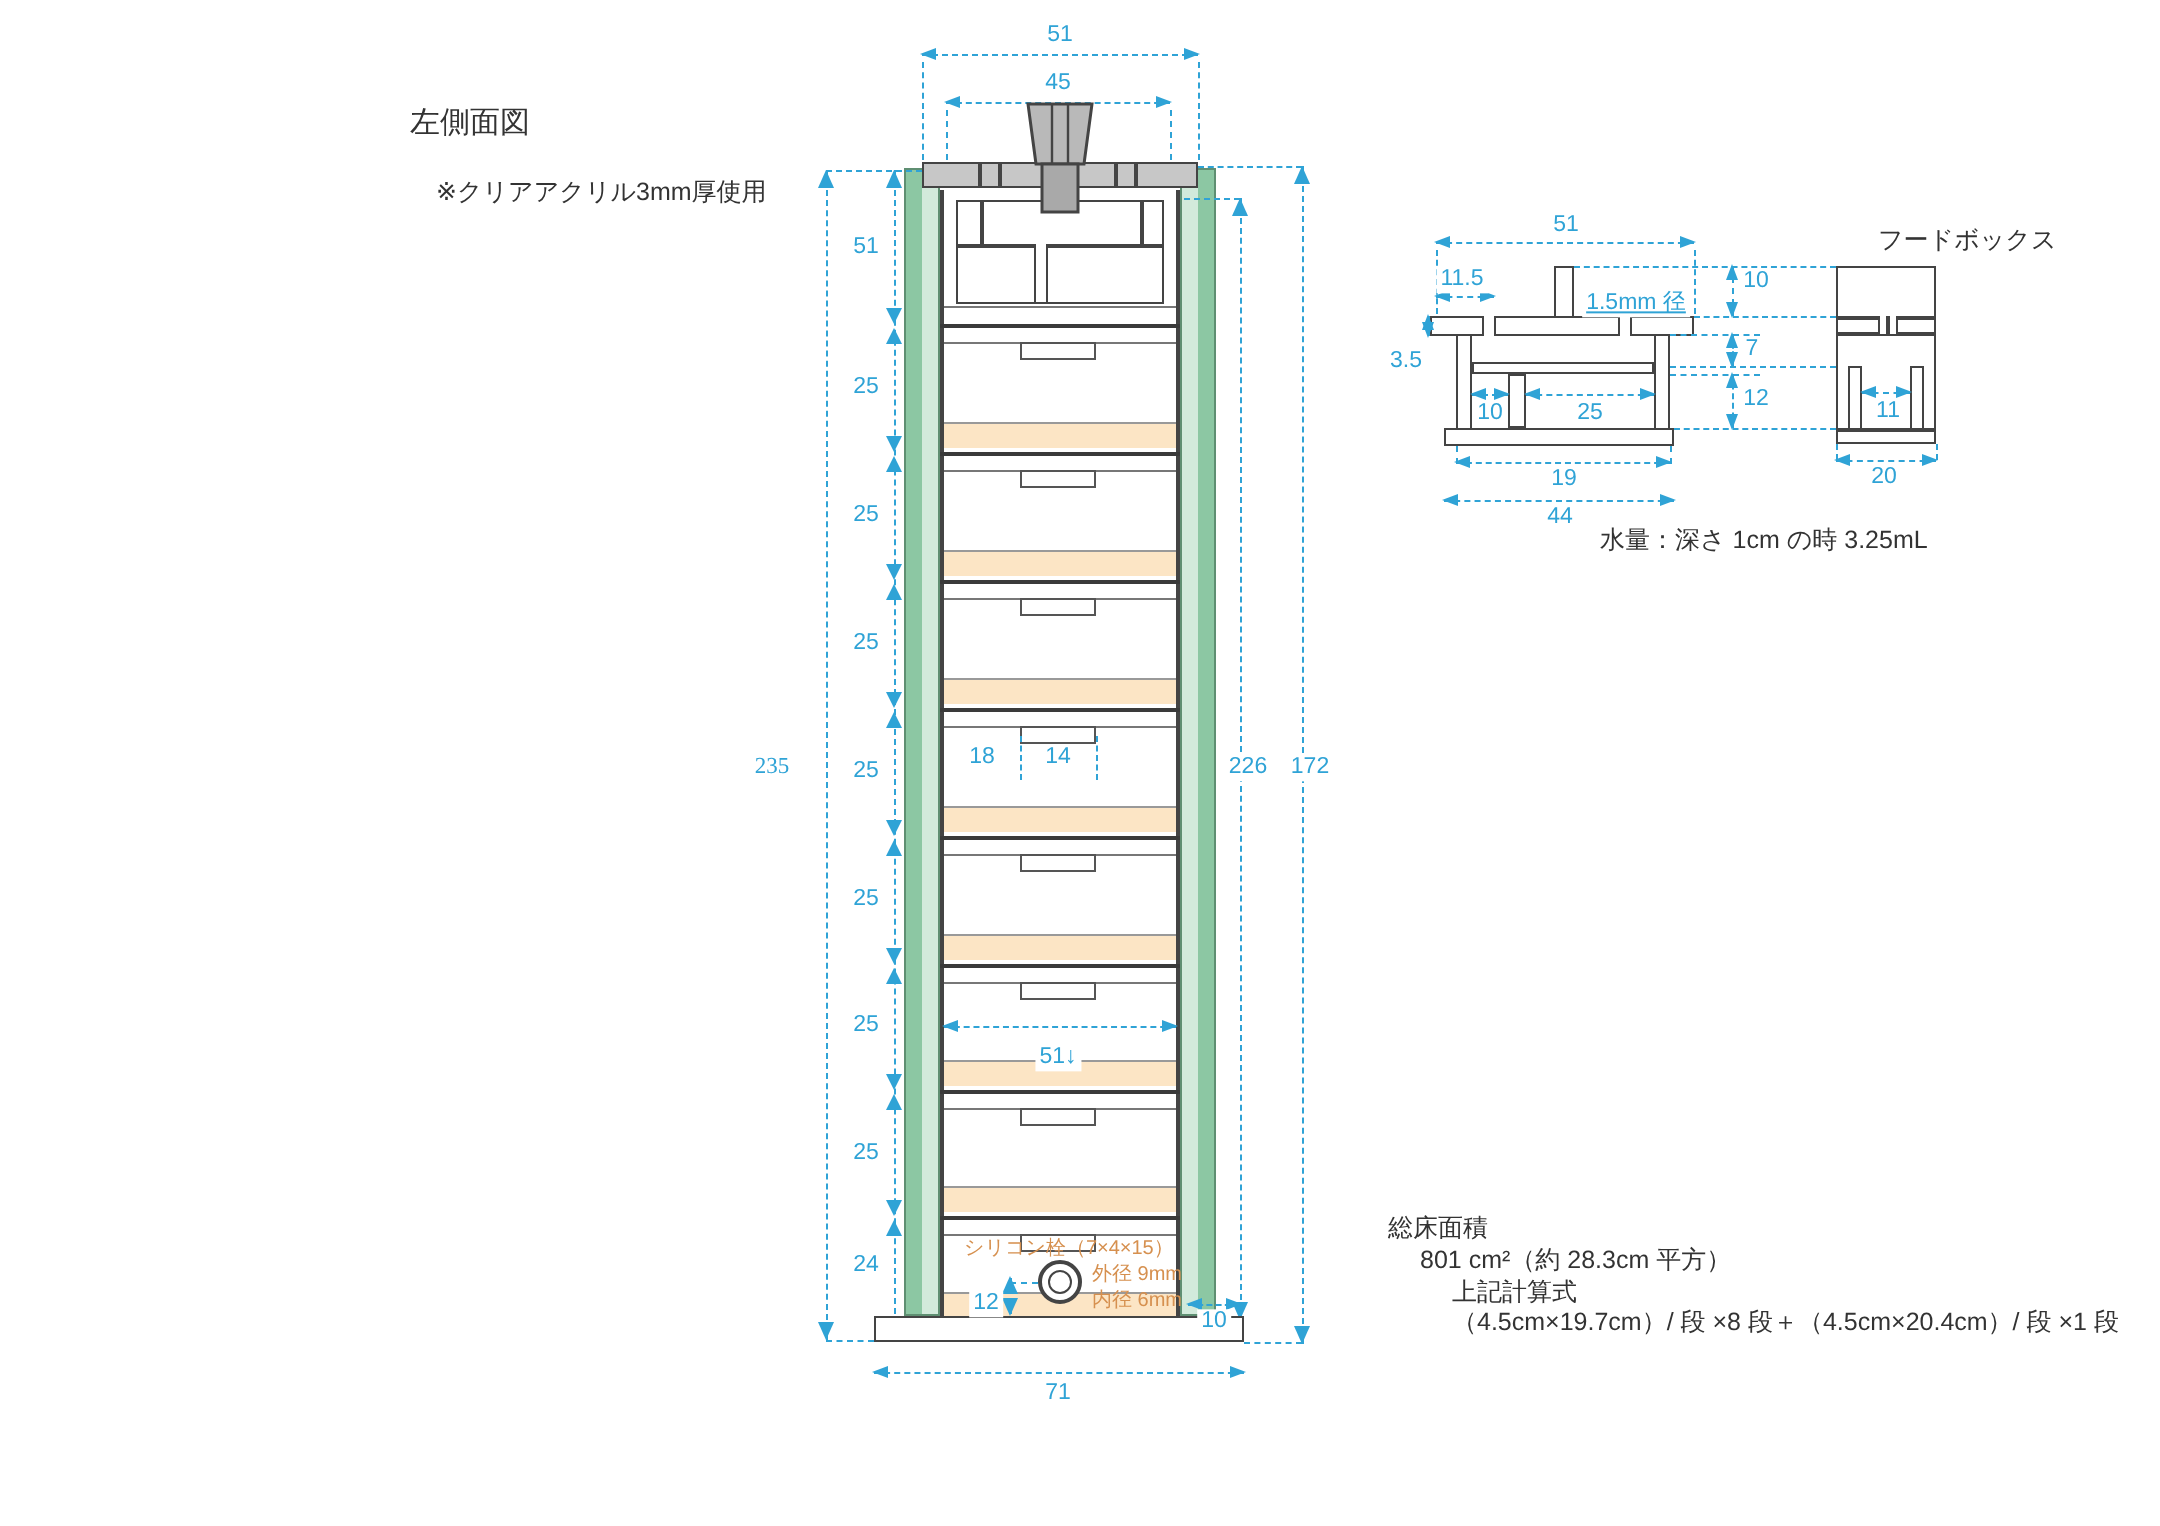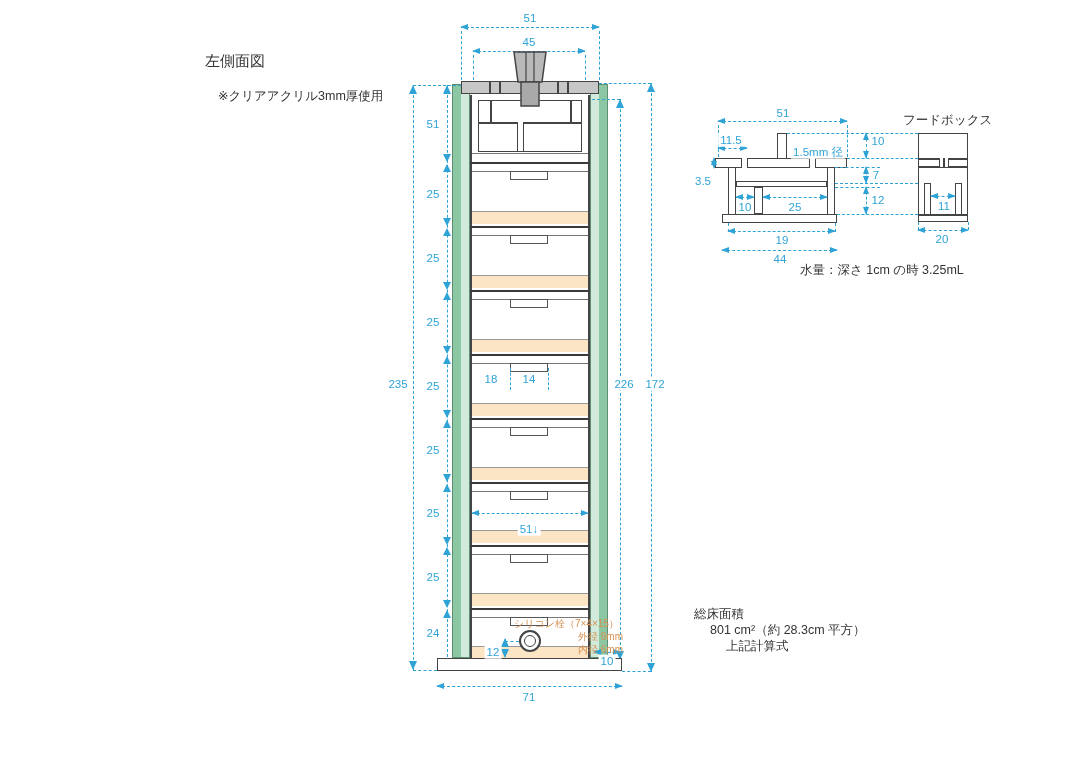--- a/index.html
+++ b/index.html
@@ -37,21 +37,21 @@
   .vdim::after{content:"";position:absolute;bottom:-1px;left:-4px;border-left:3.5px solid transparent;border-right:3.5px solid transparent;border-top:8px solid var(--blue);}
   .dashH{position:absolute;height:0;border-top:1px dashed var(--blue);}
   .dashV{position:absolute;width:0;border-left:1px dashed var(--blue);}
   .arrUp{position:absolute;width:0;height:0;border-left:4px solid transparent;border-right:4px solid transparent;border-bottom:9px solid var(--blue);}
   .arrDown{position:absolute;width:0;height:0;border-left:4px solid transparent;border-right:4px solid transparent;border-top:9px solid var(--blue);}
   .pair{position:absolute;width:0;height:18px;}
   .pair::before{content:"";position:absolute;top:0;left:-4px;border-left:4px solid transparent;border-right:4px solid transparent;border-top:8px solid var(--blue);}
   .pair::after{content:"";position:absolute;bottom:0;left:-4px;border-left:4px solid transparent;border-right:4px solid transparent;border-bottom:8px solid var(--blue);}
   .dl{position:absolute;transform:translate(-50%,-50%);color:var(--blue);background:#fff;font-size:11.5px;line-height:1.1;padding:0 2px;white-space:nowrap;z-index:6;}
   .txt{position:absolute;color:#333;white-space:nowrap;z-index:6;}
-  .otxt{position:absolute;color:var(--orange);white-space:nowrap;font-size:10px;z-index:6;margin-left:32px;}
+  .otxt{position:absolute;color:var(--orange);white-space:nowrap;font-size:10px;z-index:6;}
   .circleO{position:absolute;border:2px solid var(--line);border-radius:50%;background:#fff;}
   .circleI{position:absolute;border:1.5px solid var(--line);border-radius:50%;background:#fff;}
 </style>
 </head>
 <body>
 
 <div id="canvas">
 
   <div class="txt" style="left:205px;top:52px;font-size:15px;">左側面図</div>
   <div class="txt" style="left:218px;top:88px;font-size:12.5px;">※クリアアクリル3mm厚使用</div>
@@ -136,21 +136,21 @@
   <div class="dashV" style="left:461px;top:31px;height:49px;"></div>
   <div class="dashV" style="left:599px;top:31px;height:49px;"></div>
   <div class="dashV" style="left:473px;top:55px;height:25px;"></div>
   <div class="dashV" style="left:585px;top:55px;height:25px;"></div>
 
   <div class="dashV" style="left:413px;top:85px;height:585px;"></div>
   <div class="arrUp" style="left:409px;top:85px;"></div>
   <div class="arrDown" style="left:409px;top:661px;"></div>
   <div class="dashH" style="left:413px;top:85px;width:48px;"></div>
   <div class="dashH" style="left:413px;top:670px;width:24px;"></div>
-  <div class="dl" style="left:398px;top:384px;">235</div>
+  <div class="dl" style="left:386px;top:384px;font-family:Liberation Serif, serif;">235</div>
 
   <div class="dashV" style="left:447px;top:85px;height:582px;"></div>
   <div class="arrUp" style="left:443px;top:85px;"></div>
   <div class="arrDown" style="left:443px;top:658px;"></div>
   <div class="pair" style="left:447px;top:154px;"></div>
   <div class="pair" style="left:447px;top:218px;"></div>
   <div class="pair" style="left:447px;top:282px;"></div>
   <div class="pair" style="left:447px;top:346px;"></div>
   <div class="pair" style="left:447px;top:410px;"></div>
   <div class="pair" style="left:447px;top:474px;"></div>
@@ -195,21 +195,21 @@
 
   <div class="hdim" style="left:718px;top:121px;width:129px;"></div>
   <div class="dl" style="left:783px;top:113px;">51</div>
   <div class="dashV" style="left:718px;top:125px;height:32px;"></div>
   <div class="dashV" style="left:847px;top:125px;height:32px;"></div>
 
   <div class="hdim" style="left:718px;top:148px;width:29px;"></div>
   <div class="dl" style="left:731px;top:140px;">11.5</div>
 
   <div class="frame" style="left:777px;top:133px;width:10px;height:26px;"></div>
-  <div class="dl" style="left:818px;top:152px;">1.5mm 径</div>
+  <div class="dl" style="left:818px;top:152px;text-decoration:underline;">1.5mm 径</div>
 
   <div class="frame" style="left:715px;top:158px;width:132px;height:10px;"></div>
   <div class="frame" style="left:741px;top:158px;width:7px;height:10px;border-top:none;border-bottom:none;"></div>
   <div class="frame" style="left:809px;top:158px;width:7px;height:10px;border-top:none;border-bottom:none;"></div>
 
   <div class="frame" style="left:728px;top:167px;width:8px;height:48px;"></div>
   <div class="frame" style="left:827px;top:167px;width:8px;height:48px;"></div>
   <div class="frame" style="left:736px;top:181px;width:91px;height:6px;"></div>
   <div class="frame" style="left:754px;top:187px;width:9px;height:27px;"></div>
   <div class="frame" style="left:722px;top:214px;width:115px;height:9px;"></div>
@@ -235,35 +235,36 @@
   <div class="vdim" style="left:866px;top:187px;height:27px;"></div>
   <div class="dl" style="left:878px;top:200px;">12</div>
 
   <div class="dashV" style="left:728px;top:223px;height:9px;"></div>
   <div class="dashV" style="left:835px;top:223px;height:9px;"></div>
   <div class="hdim" style="left:728px;top:231px;width:107px;"></div>
   <div class="dl" style="left:782px;top:240px;">19</div>
   <div class="hdim" style="left:722px;top:250px;width:115px;"></div>
   <div class="dl" style="left:780px;top:259px;">44</div>
 
-  <div class="txt" style="left:903px;top:112px;font-size:12.5px;">フードボックス</div>
+  <div class="txt" style="left:939px;top:112px;font-size:12.5px;">フードボックス</div>
   <div class="frame" style="left:918px;top:133px;width:50px;height:89px;"></div>
   <div class="hline" style="left:918px;top:158px;width:50px;"></div>
   <div class="hline" style="left:918px;top:166px;width:50px;"></div>
   <div class="frame" style="left:939px;top:158px;width:10px;height:9px;border-top:none;border-bottom:none;"></div>
   <div class="vline" style="left:943px;top:158px;height:9px;"></div>
   <div class="frame" style="left:924px;top:183px;width:7px;height:32px;"></div>
   <div class="frame" style="left:955px;top:183px;width:7px;height:32px;"></div>
   <div class="hline" style="left:918px;top:214px;width:50px;"></div>
   <div class="hdim" style="left:931px;top:196px;width:24px;"></div>
   <div class="dl" style="left:944px;top:206px;">11</div>
   <div class="dashV" style="left:918px;top:222px;height:8px;"></div>
   <div class="dashV" style="left:968px;top:222px;height:8px;"></div>
   <div class="hdim" style="left:918px;top:230px;width:50px;"></div>
   <div class="dl" style="left:942px;top:239px;">20</div>
 
   <div class="txt" style="left:800px;top:262px;font-size:12.5px;">水量：深さ 1cm の時 3.25mL</div>
 
   <div class="txt" style="left:694px;top:606px;font-size:12.5px;">総床面積</div>
   <div class="txt" style="left:710px;top:622px;font-size:12.5px;">801 cm²（約 28.3cm 平方）</div>
   <div class="txt" style="left:726px;top:638px;font-size:12.5px;">上記計算式</div>
+  <div class="txt" style="left:726px;top:653px;font-size:12.5px;">（4.5cm×19.7cm）/ 段 ×8 段＋（4.5cm×20.4cm）/ 段 ×1 段</div>
 
 </div>
 
 </body></html>

